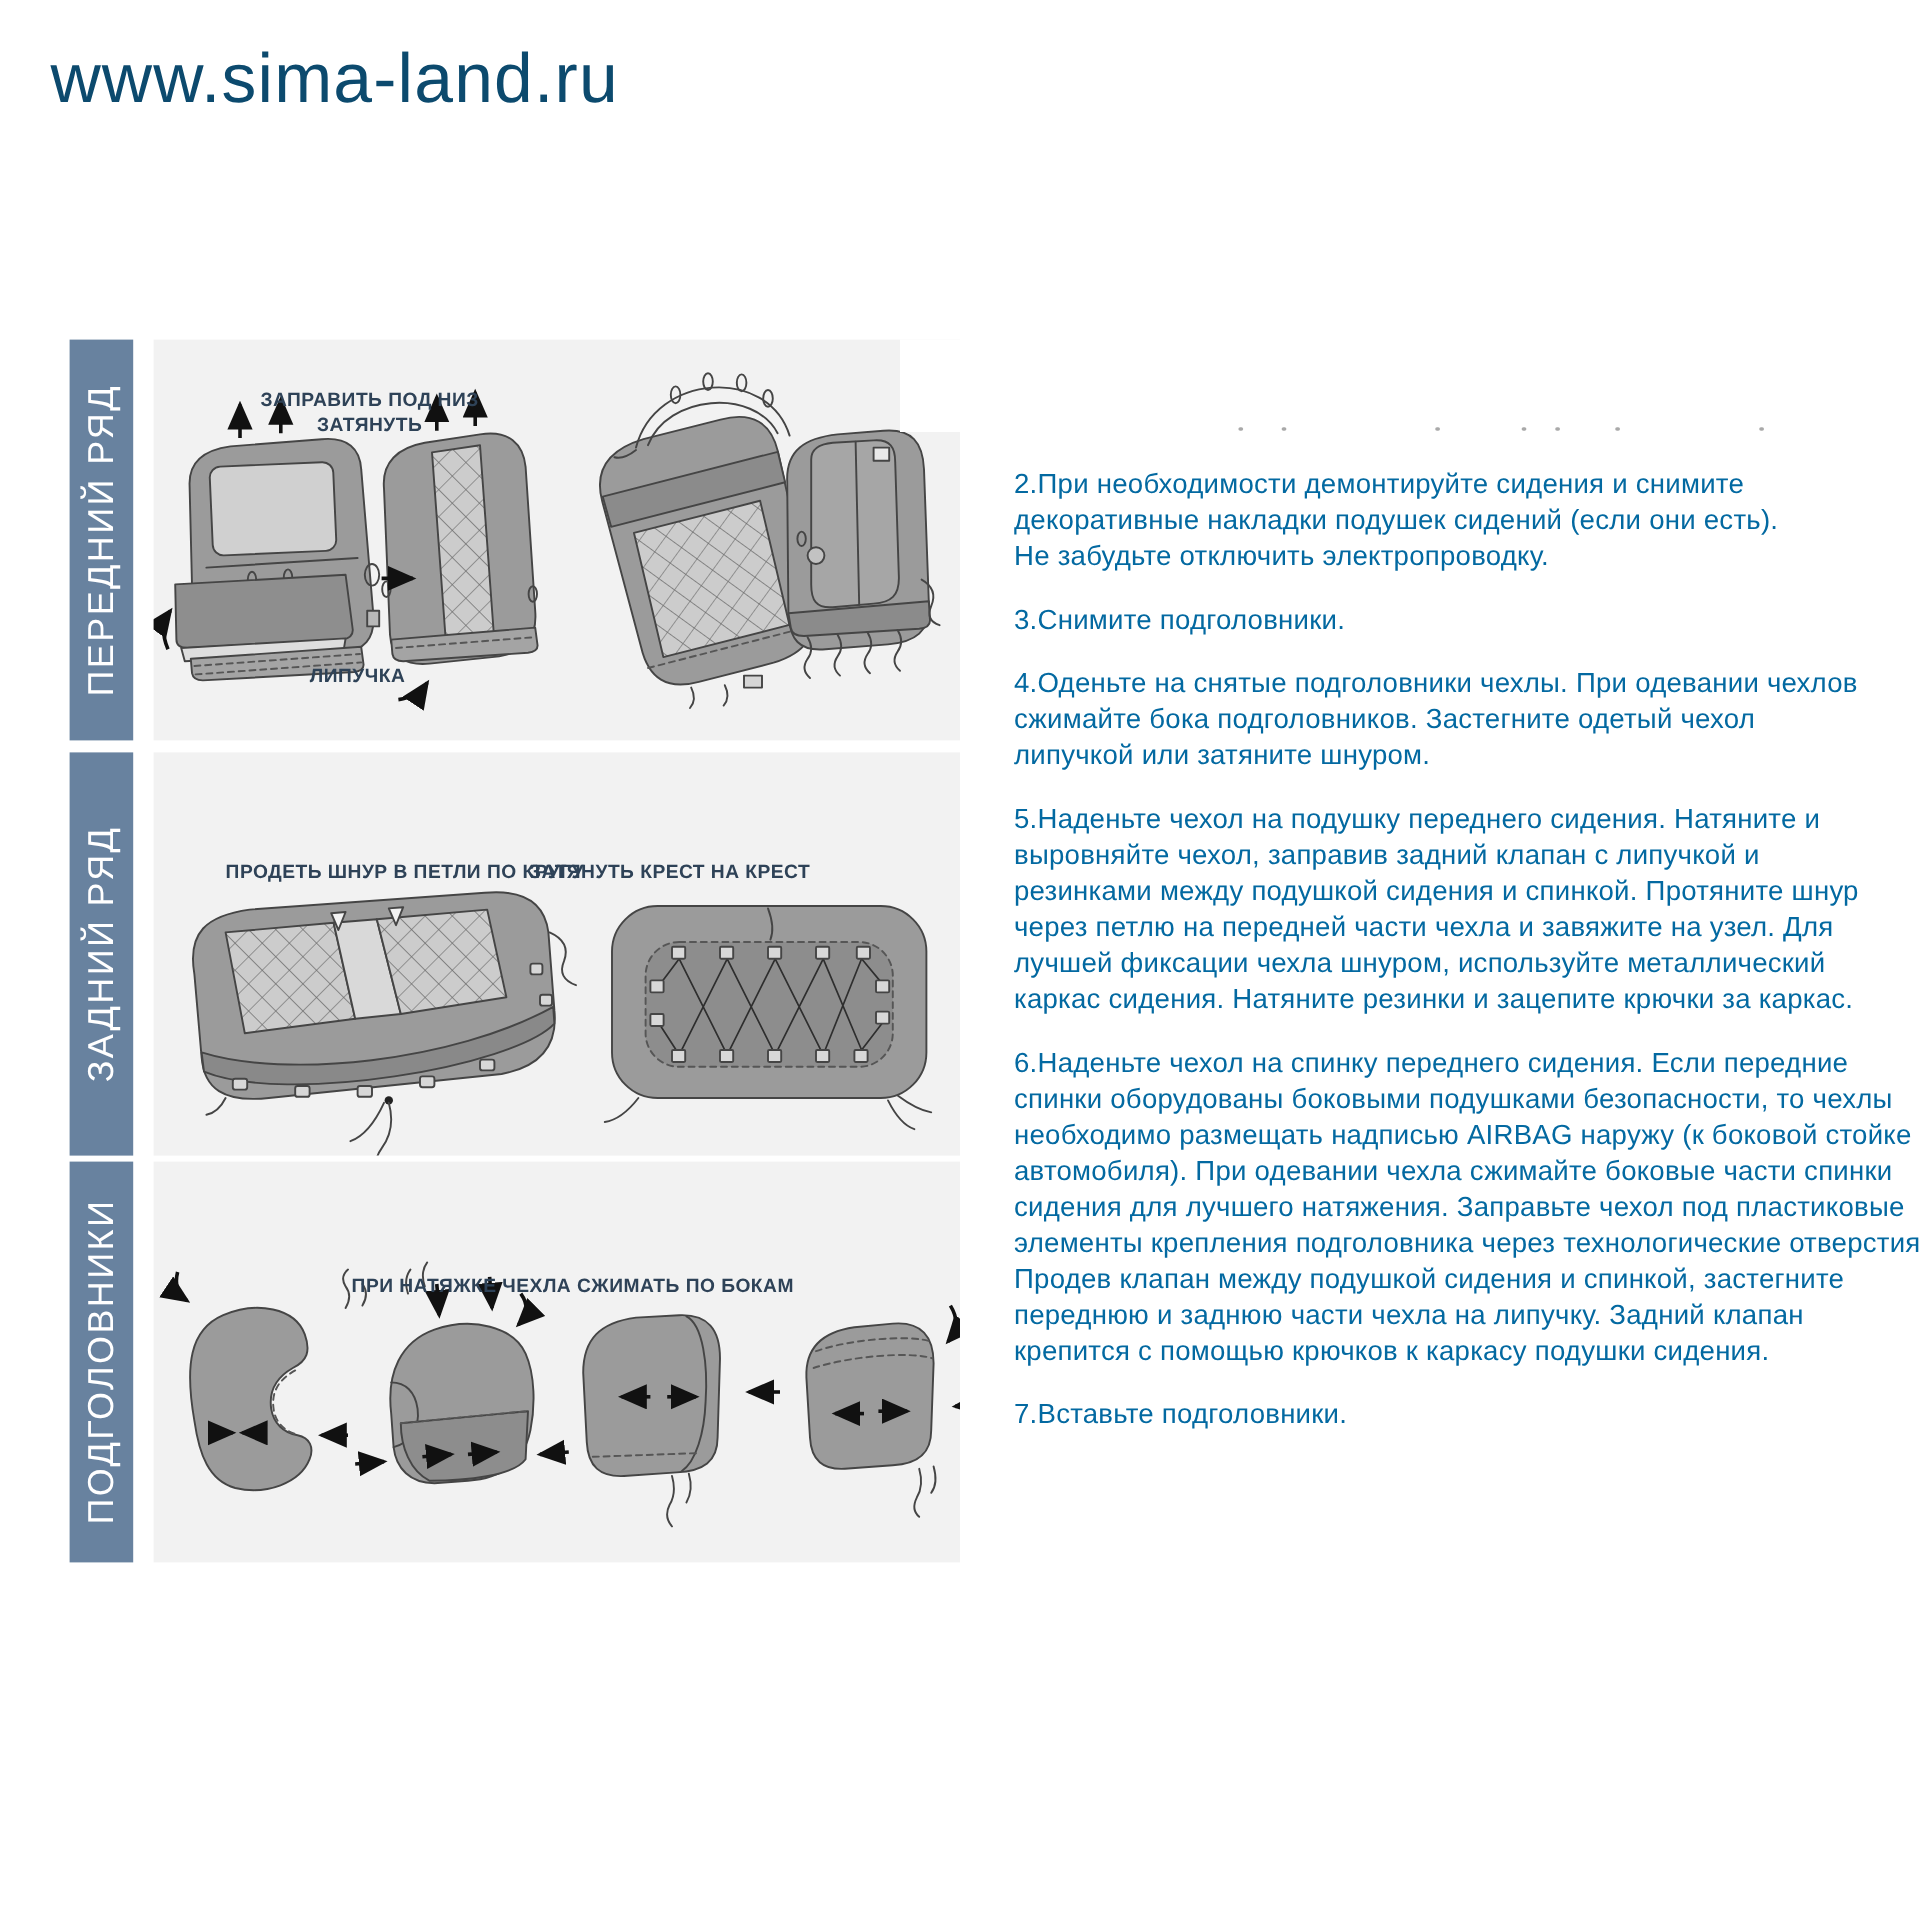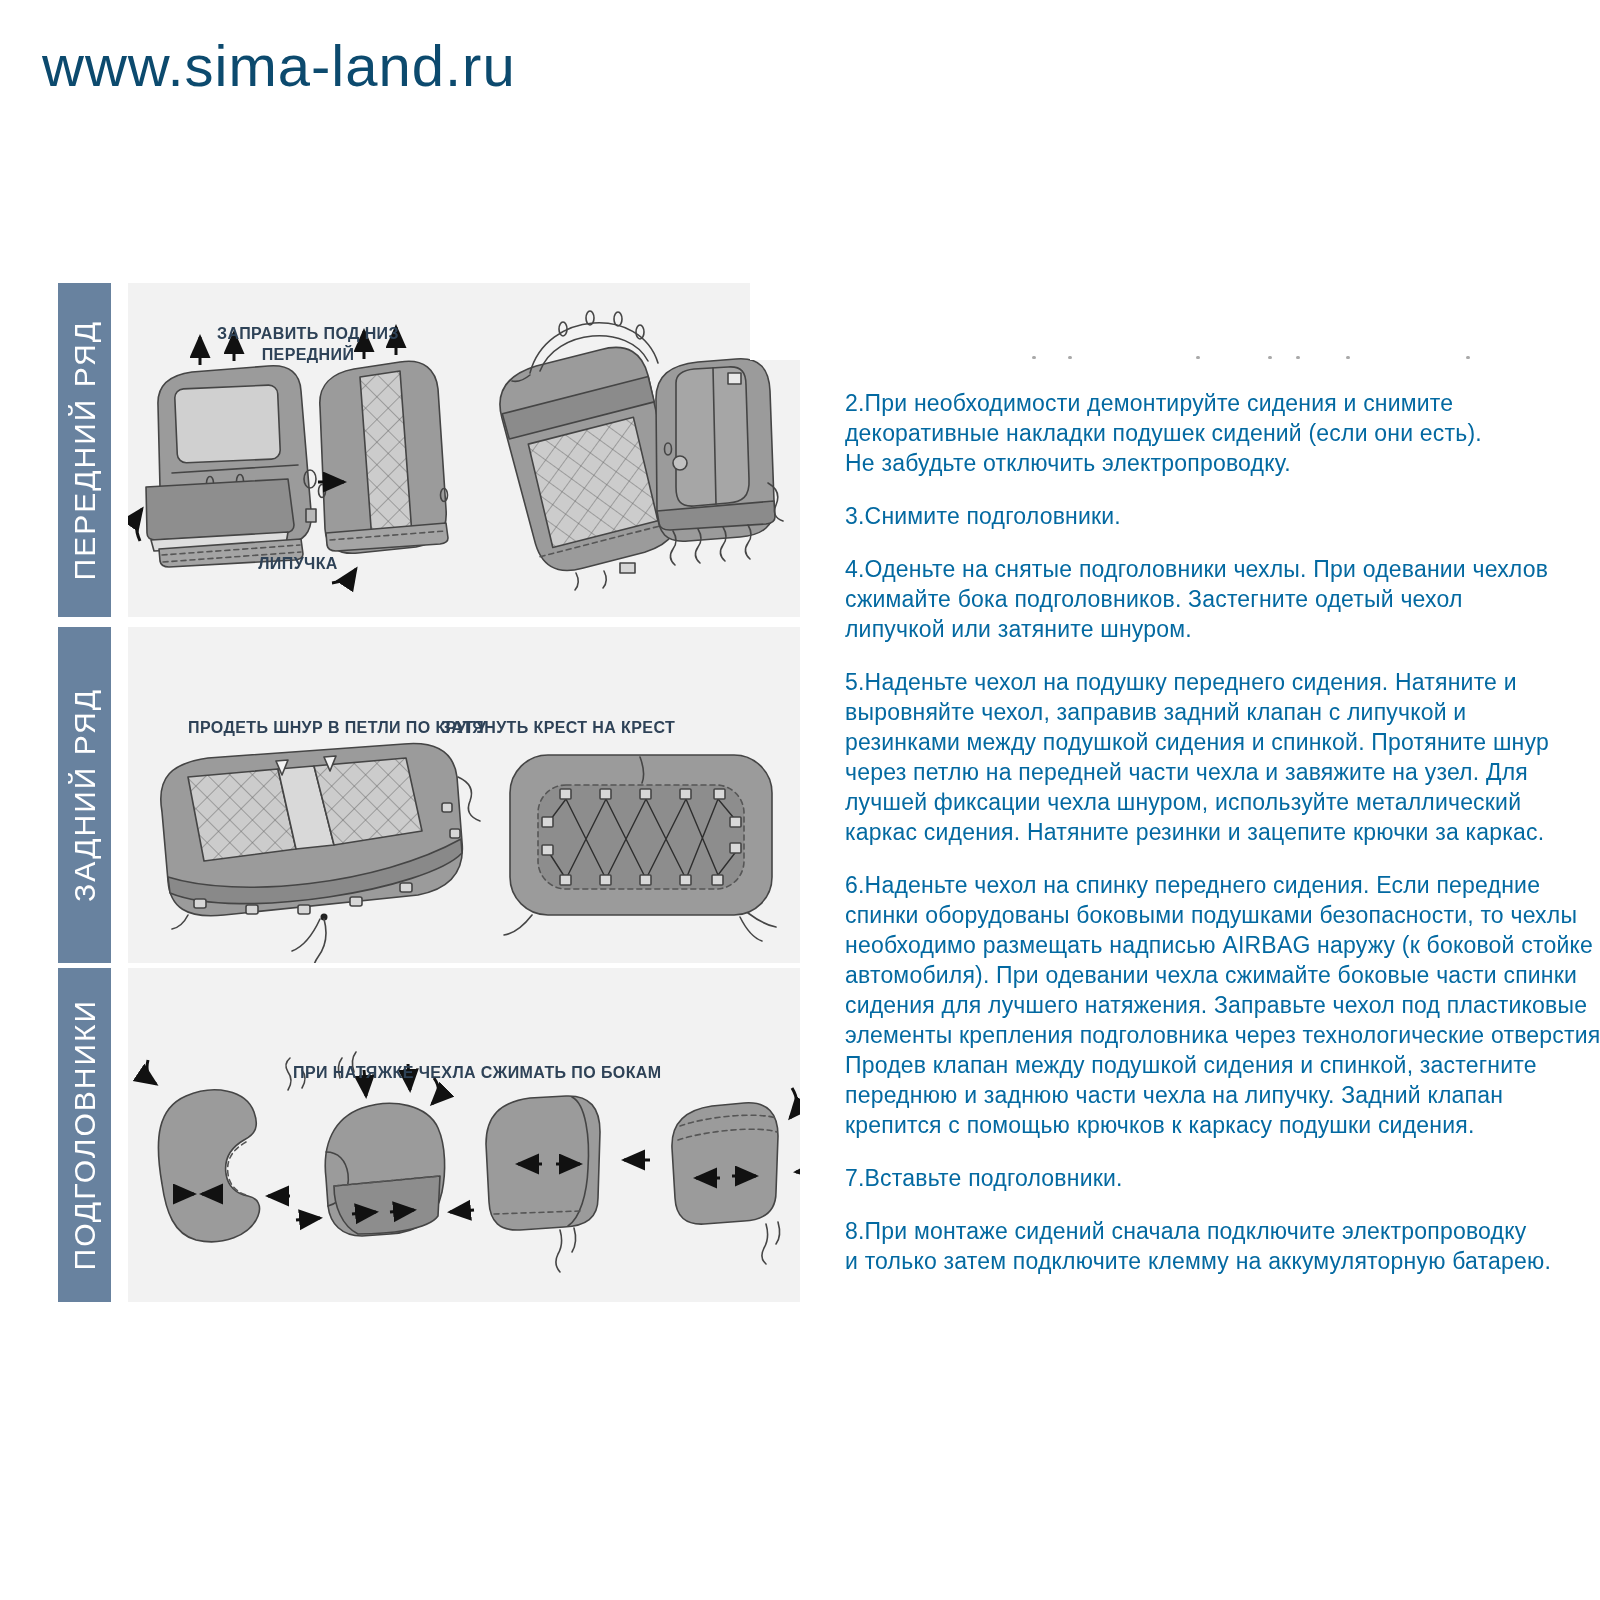--- a/index.html
+++ b/index.html
@@ -131,21 +131,21 @@
       <g class="arrow">
         <path d="M72,82 L72,54" marker-end="url(#ah1)"></path>
         <path d="M106,78 L106,50" marker-end="url(#ah1)"></path>
         <path d="M236,76 L236,48" marker-end="url(#ah1)"></path>
         <path d="M268,72 L268,44" marker-end="url(#ah1)"></path>
         <path d="M190,199 L216,199" marker-end="url(#ah1)"></path>
         <path d="M12,258 Q4,240 14,226" marker-end="url(#ah1)"></path>
         <path d="M204,300 Q220,298 228,286" marker-end="url(#ah1)"></path>
       </g>
     </svg>
-    <div class="caption cap-p1-top">ЗАПРАВИТЬ ПОД НИЗ ПЕРЕДНИЙ</div>
+    <div class="caption cap-p1-top">ЗАПРАВИТЬ ПОД НИЗ ЗАТЯНУТЬ</div>
     <div class="caption cap-p1-bottom">ЛИПУЧКА</div>
     <div class="notch"></div>
   </div>
 
   <div class="panel panel2">
     <svg width="672" height="336" viewBox="0 0 672 336">
       <defs>
         <pattern id="dm2" width="16" height="16" patternUnits="userSpaceOnUse" patternTransform="rotate(45)">
           <rect width="16" height="16" fill="#cccccc"></rect>
           <path d="M0 0H16M0 0V16" stroke="#6a6a6a" stroke-width="1"></path>
@@ -276,16 +276,15 @@
     <span style="left:1466px"></span>
   </div>
 
   <div class="instructions">
       <p>2.При необходимости демонтируйте сидения и снимите<br>декоративные накладки подушек сидений (если они есть).<br>Не забудьте отключить электропроводку.</p>
       <p>3.Снимите подголовники.</p>
       <p>4.Оденьте на снятые подголовники чехлы. При одевании чехлов<br>сжимайте бока подголовников. Застегните одетый чехол<br>липучкой или затяните шнуром.</p>
       <p>5.Наденьте чехол на подушку переднего сидения. Натяните и<br>выровняйте чехол, заправив задний клапан с липучкой и<br>резинками между подушкой сидения и спинкой. Протяните шнур<br>через петлю на передней части чехла и завяжите на узел. Для<br>лучшей фиксации чехла шнуром, используйте металлический<br>каркас сидения. Натяните резинки и зацепите крючки за каркас.</p>
       <p>6.Наденьте чехол на спинку переднего сидения. Если передние<br>спинки оборудованы боковыми подушками безопасности, то чехлы<br>необходимо размещать надписью AIRBAG наружу (к боковой стойке<br>автомобиля). При одевании чехла сжимайте боковые части спинки<br>сидения для лучшего натяжения. Заправьте чехол под пластиковые<br>элементы крепления подголовника через технологические отверстия.<br>Продев клапан между подушкой сидения и спинкой, застегните<br>переднюю и заднюю части чехла на липучку. Задний клапан<br>крепится с помощью крючков к каркасу подушки сидения.</p>
       <p>7.Вставьте подголовники.</p>
-      <p>8.При монтаже сидений сначала подключите электропроводку<br>и только затем подключите клемму на аккумуляторную батарею.</p>
     </div>
 
 </div>
 
 </body></html>

